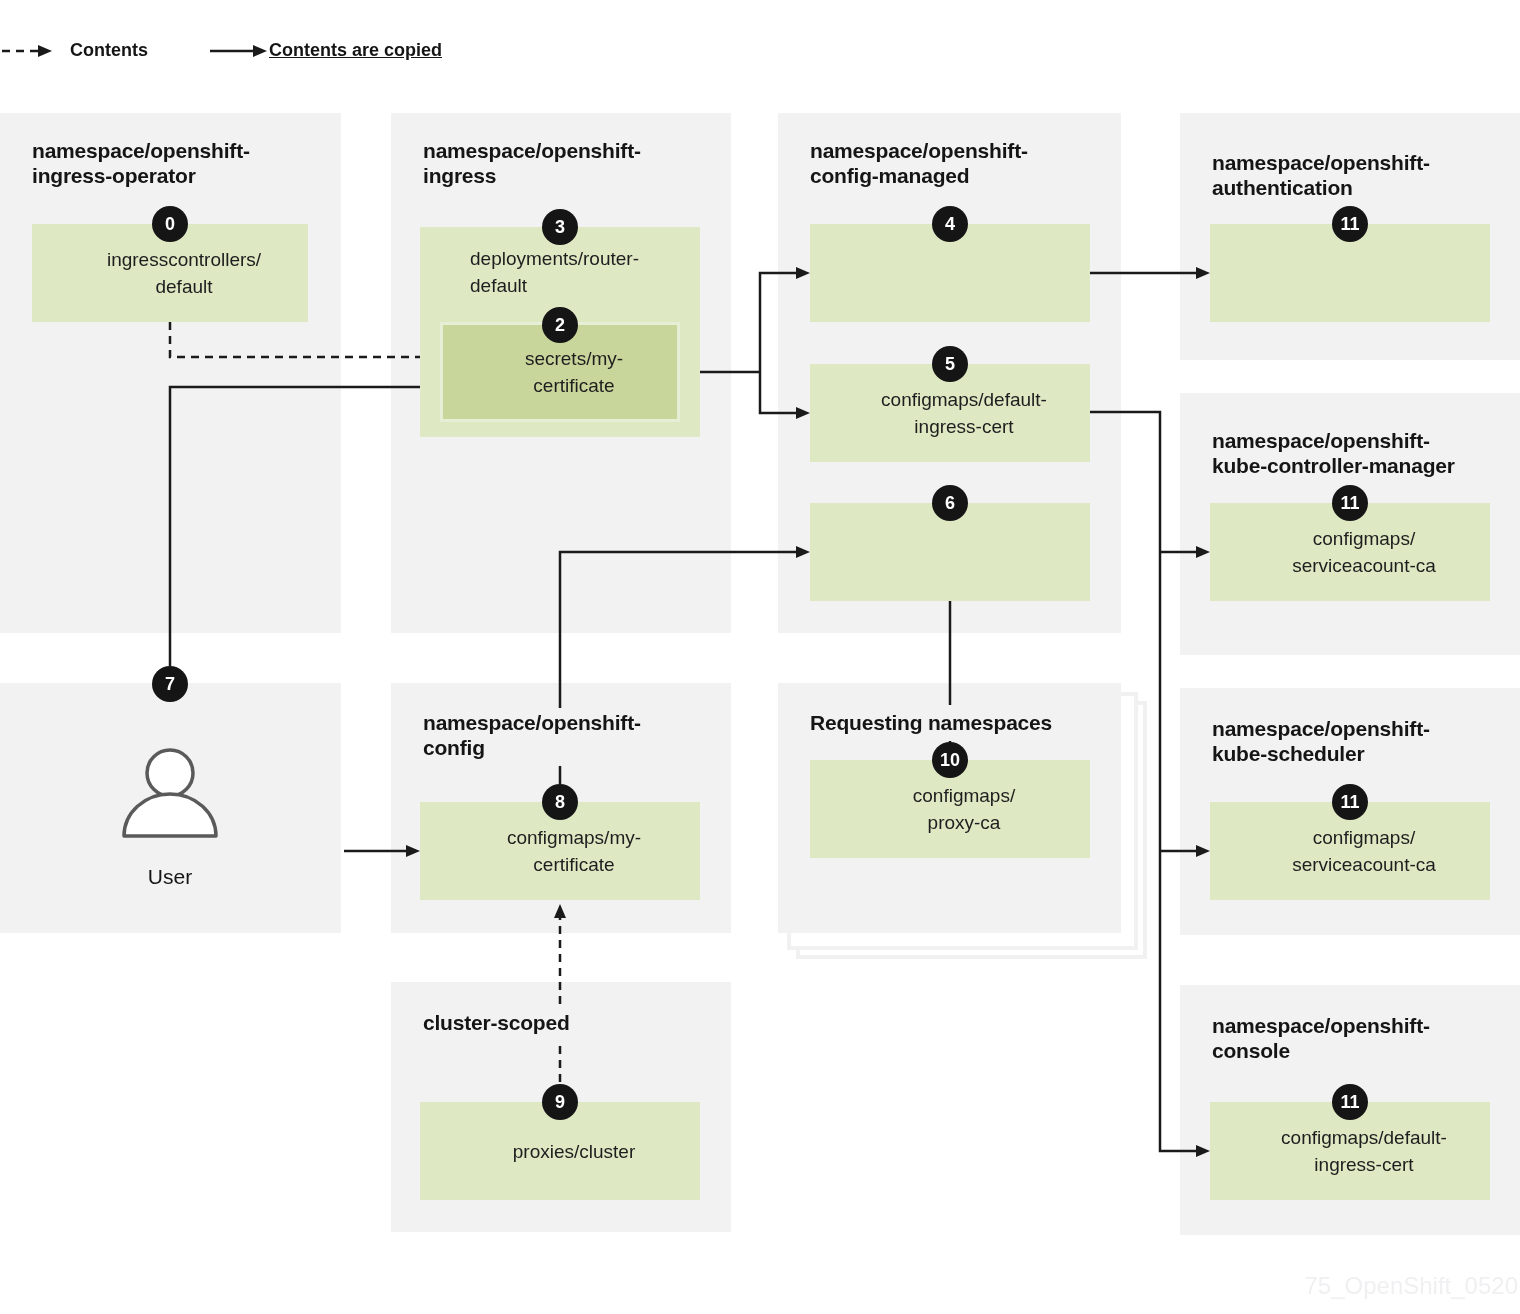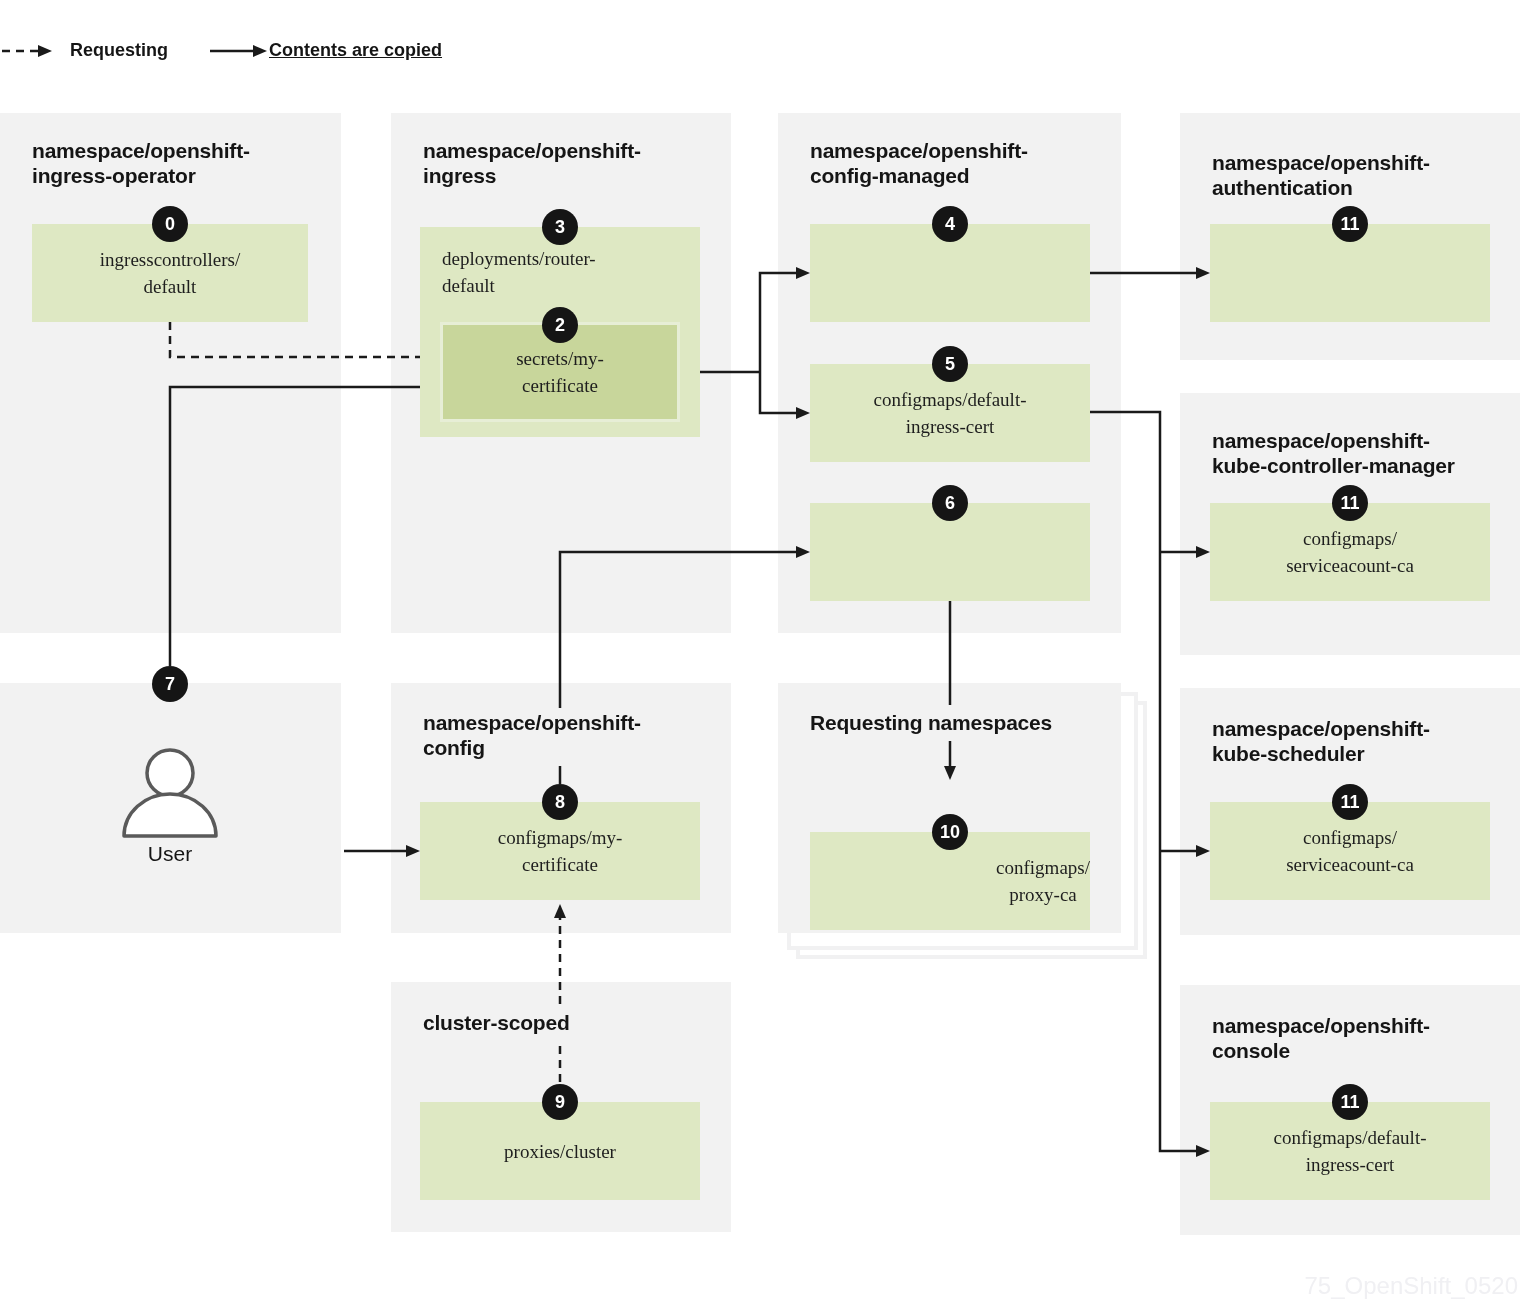--- a/index.html
+++ b/index.html
@@ -5,41 +5,41 @@
   html,body{margin:0;padding:0;background:#ffffff;}
   #canvas{position:relative;width:1520px;height:1314px;background:#ffffff;overflow:hidden;
           font-family:"Liberation Sans",sans-serif;}
   .panel{position:absolute;background:#f2f2f2;z-index:1;}
   .stack{position:absolute;background:#ffffff;border:4px solid #f1f1f2;z-index:0;}
   .ptitle{position:absolute;z-index:4;font-weight:700;font-size:21px;line-height:25px;
           color:#151515;white-space:pre-line;letter-spacing:-0.2px;}
   .gbox{position:absolute;z-index:3;background:#dee8c3;display:flex;align-items:center;
         justify-content:center;text-align:center;}
   .gbox.dark{background:#c8d69b;border:3px solid #e7eed6;}
-  .glabel{font-family:Liberation Serif, serif;font-size:19px;
-          line-height:27px;color:#1e1e1e;white-space:pre-line;}
+  .glabel{font-family:Liberation Sans, sans-serif;font-size:19px;
+          line-height:27px;color:#1e1e1e;white-space:pre-line;margin-left:28px;}
   .gbox.topleft{align-items:flex-start;justify-content:flex-start;text-align:left;}
   .gbox.topleft .glabel{padding:18px 0 0 22px;}
   .badge{position:absolute;top:-18px;left:50%;transform:translateX(-50%);width:36px;height:36px;
          border-radius:50%;background:#151515;color:#ffffff;font-weight:700;font-size:18px;
          line-height:36px;text-align:center;z-index:5;}
   .badge-abs{position:absolute;width:36px;height:36px;border-radius:50%;background:#151515;
          color:#ffffff;font-weight:700;font-size:18px;line-height:36px;text-align:center;z-index:5;}
   .legend-label{position:absolute;font-weight:700;font-size:18px;color:#151515;z-index:4;}
   .user-label{position:absolute;font-size:21px;color:#151515;z-index:4;text-align:center;}
   .watermark{position:absolute;font-size:24px;color:#f0f0f3;z-index:6;}
   #wires{position:absolute;left:0;top:0;z-index:2;pointer-events:none;}
   .usericon{position:absolute;z-index:4;}
 </style>
 </head>
 <body>
 
 <div id="canvas">
 
-  <div class="legend-label" style="left:70px;top:40px;">Requesting</div>
+  <div class="legend-label" style="left:70px;top:40px;">Contents</div>
   <div class="legend-label" style="left:269px;top:40px;text-decoration:underline;">Contents are copied</div>
 
   <div class="panel" style="left:0;top:113px;width:341px;height:520px;"></div>
   <div class="panel" style="left:391px;top:113px;width:340px;height:520px;"></div>
   <div class="panel" style="left:778px;top:113px;width:343px;height:520px;"></div>
   <div class="panel" style="left:1180px;top:113px;width:340px;height:247px;"></div>
   <div class="panel" style="left:1180px;top:393px;width:340px;height:262px;"></div>
   <div class="panel" style="left:0;top:683px;width:341px;height:250px;"></div>
   <div class="panel" style="left:391px;top:683px;width:340px;height:250px;"></div>
 
@@ -115,36 +115,36 @@
     <div class="badge">11</div>
     <div class="glabel">configmaps/default-
 ingress-cert</div>
   </div>
 
   <div class="gbox" style="left:420px;top:802px;width:280px;height:98px;">
     <div class="badge">8</div>
     <div class="glabel">configmaps/my-
 certificate</div>
   </div>
-  <div class="gbox" style="left:810px;top:832px;width:280px;height:98px;justify-content:flex-end;">
+  <div class="gbox" style="left:810px;top:760px;width:280px;height:98px;">
     <div class="badge">10</div>
     <div class="glabel">configmaps/
 proxy-ca</div>
   </div>
   <div class="gbox" style="left:420px;top:1102px;width:280px;height:98px;">
     <div class="badge">9</div>
     <div class="glabel">proxies/cluster</div>
   </div>
 
   <div class="badge-abs" style="left:152px;top:666px;">7</div>
   <svg class="usericon" style="left:115px;top:748px;" width="110" height="92" viewBox="0 0 110 92">
     <circle cx="55" cy="25" r="23" fill="#ffffff" stroke="#5a5a5a" stroke-width="3.5"></circle>
     <path d="M9,88 A46,42 0 0 1 101,88 Z" fill="#ffffff" stroke="#5a5a5a" stroke-width="3.5" stroke-linejoin="round"></path>
   </svg>
-  <div class="user-label" style="left:120px;top:842px;width:100px;">User</div>
+  <div class="user-label" style="left:120px;top:865px;width:100px;">User</div>
 
   <div class="watermark" style="right:2px;bottom:14px;">75_OpenShift_0520</div>
 
   <svg id="wires" width="1520" height="1314" viewBox="0 0 1520 1314">
     <defs>
       <marker id="ah" markerUnits="userSpaceOnUse" markerWidth="18" markerHeight="16" refX="2" refY="8" orient="auto">
         <path d="M2,2 L16,8 L2,14 Z" fill="#1a1a1a"></path>
       </marker>
     </defs>
     <g stroke="#1a1a1a" stroke-width="2.5" fill="none">

